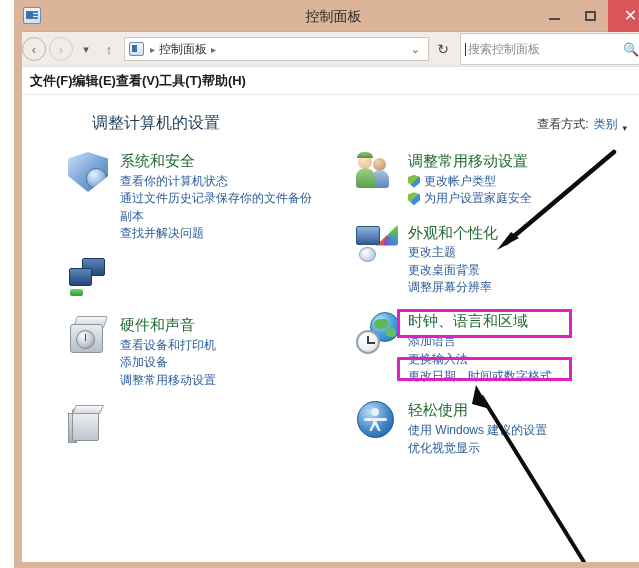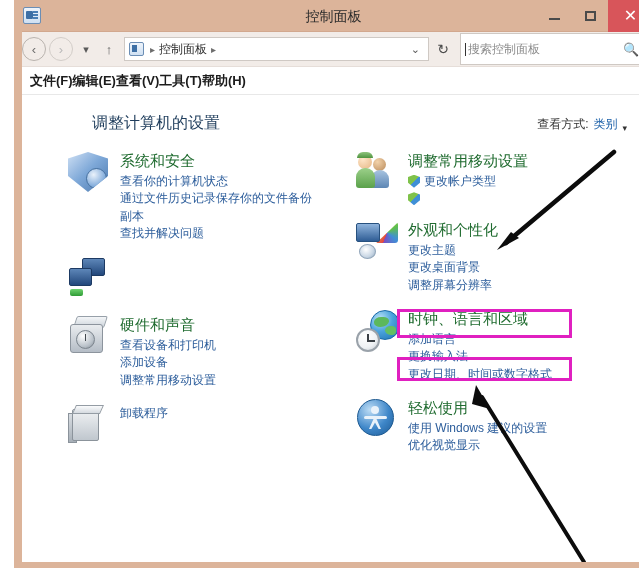--- a/index.html
+++ b/index.html
@@ -677,21 +677,20 @@
 
         <div class="category">
           <div class="cat-icon">
             <div class="icon-programs">
                 <div class="spine"></div>
                 <div class="box"></div>
                 <div class="top"></div>
               </div>
           </div>
           <div class="cat-body">
-            <span class="cat-link">卸载程序</span>
           </div>
         </div>
 
       </div>
 
       <div class="column">
 
         <div class="category">
           <div class="cat-icon">
             <div class="icon-users">
@@ -703,20 +702,21 @@
             </div>
           </div>
           <div class="cat-body">
             <div class="cat-title">调整常用移动设置</div>
             <span class="cat-link shielded">
               <span class="shield"></span>
               <span>更改帐户类型</span>
             </span>
             <span class="cat-link shielded">
               <span class="shield"></span>
+              <span>为用户设置家庭安全</span>
             </span>
           </div>
         </div>
 
         <div class="category">
           <div class="cat-icon">
             <div class="icon-appearance">
                 <div class="fan"></div>
                 <div class="scr"></div>
                 <div class="cd"></div>

